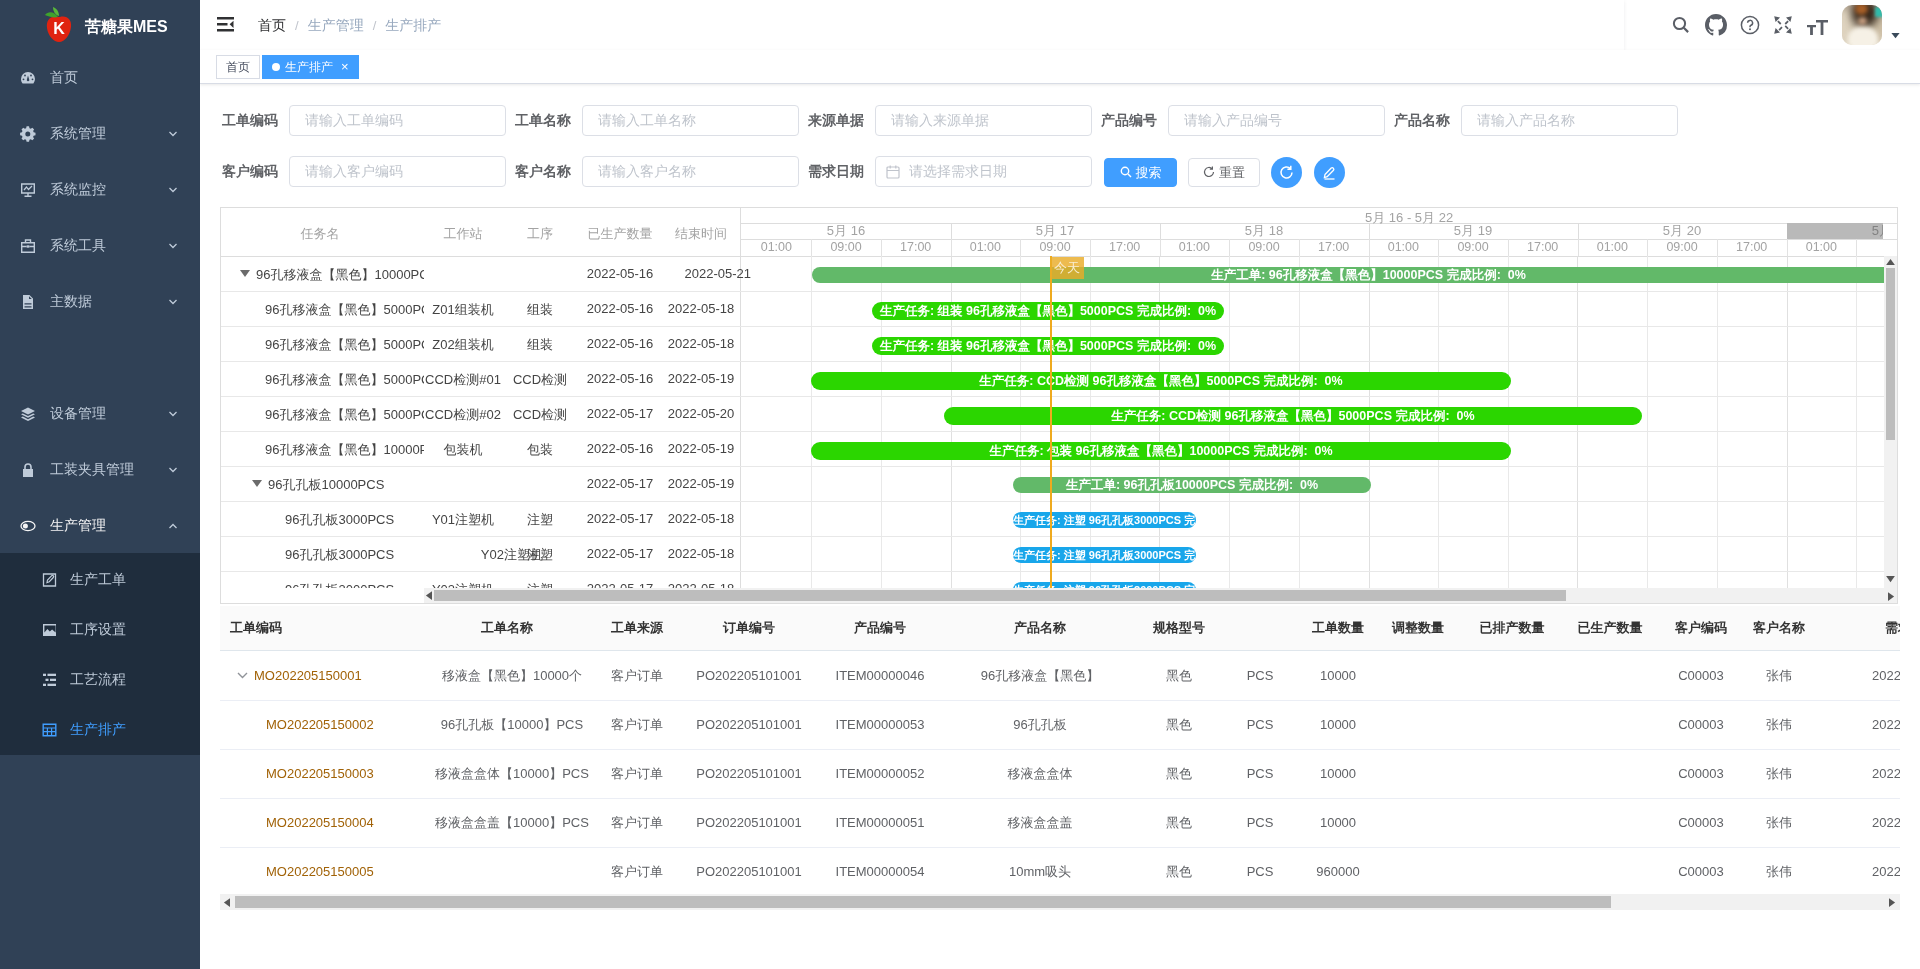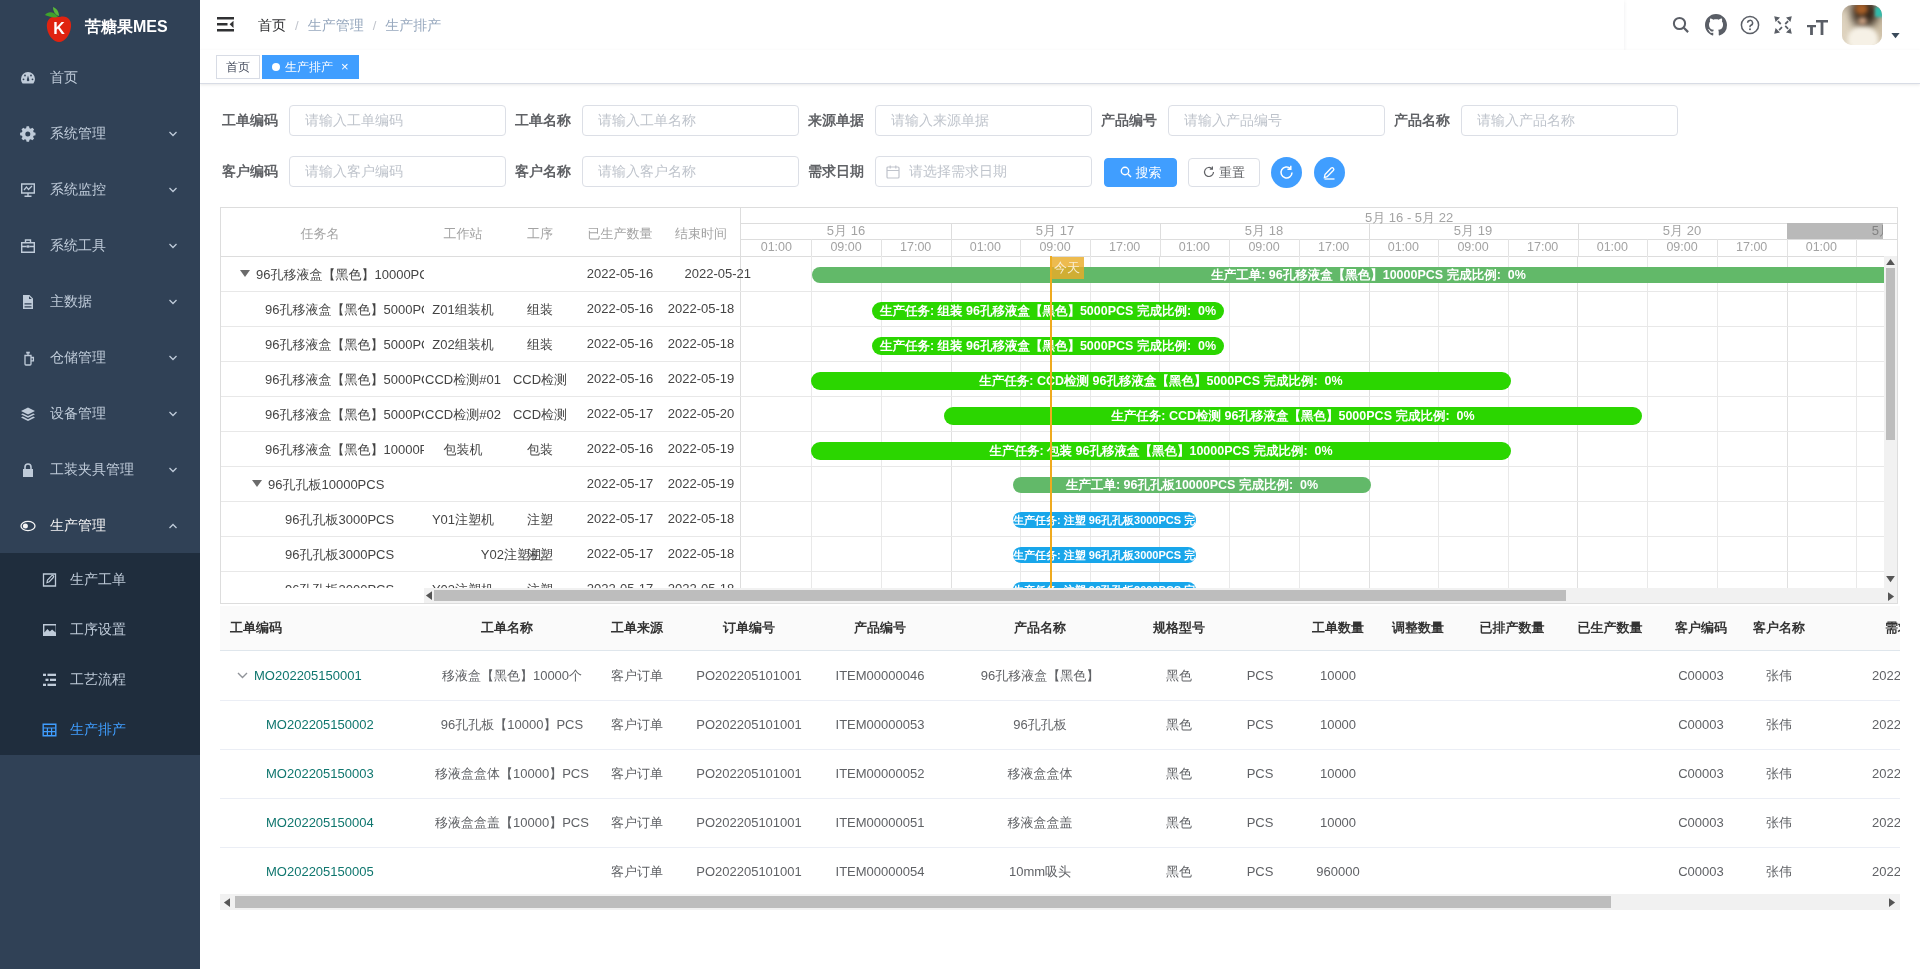--- a/index.html
+++ b/index.html
@@ -37,21 +37,21 @@
 .g-cell { position:absolute; font-size:13px; color:#444; white-space:nowrap; }
 .bar { position:absolute; height:17px; border-radius:9px; color:#fff; font-size:12.5px; font-weight:bold; line-height:17px; text-align:center; overflow:hidden; white-space:nowrap; }
 .bar.task { background:#2bd600; }
 .bar.order { background:#62b969; }
 .bar.blue { background:#18a6ea; font-size:11px; }
 .sb-track { position:absolute; background:#f1f1f1; }
 .sb-thumb { position:absolute; background:#bdbdbd; }
 #btable { position:absolute; left:220px; top:606px; width:1680px; height:308px; overflow:hidden; background:#fff; }
 .bt-h { position:absolute; top:0; height:44px; line-height:44px; font-size:13px; font-weight:bold; color:#333; white-space:nowrap; }
 .bt-c { position:absolute; height:49px; line-height:49px; font-size:13px; color:#606266; white-space:nowrap; }
-.bt-link { color:#0f766e; }
+.bt-link { color:#a16207; }
 .rowline { position:absolute; left:0; width:1680px; height:1px; background:#ebeef5; }
 </style>
 </head>
 <body>
 
 <div id="sidebar">
 <div id="logo">
 <svg class="abs" style="left:42px;top:7px" width="34" height="38" viewBox="0 0 34 38">
 <path d="M16 10 C8 8 4 14 5 21 C6 29 12 35 17 35 C23 35 28 28 29 20 C30 13 25 8 18 10 Z" fill="#e02310"></path>
 <path d="M16 10 C12 4 6 4 3 8 C8 10 12 11 16 10 Z" fill="#3fa32c"></path>
@@ -96,32 +96,20 @@
       <span class="txt">系统工具</span>
       <svg class="arr" viewBox="0 0 10 10">
         <path d="M1.5 3 5 6.5 8.5 3" stroke="#bfcbd9" stroke-width="1.3" fill="none"></path>
       </svg>
     </div>
 <div class="mitem" style="top:274px">
       <span class="ic"><svg viewBox="0 0 16 16">
           <path fill="#bfcbd9" d="M9.5 1H3v14h10V4.5L9.5 1zm2 12.5h-7v-1.3h7v1.3zm0-3h-7V9.2h7v1.3zM9 5V2.2L11.8 5H9z"></path>
         </svg></span>
       <span class="txt">主数据</span>
-      <svg class="arr" viewBox="0 0 10 10">
-        <path d="M1.5 3 5 6.5 8.5 3" stroke="#bfcbd9" stroke-width="1.3" fill="none"></path>
-      </svg>
-    </div>
-<div class="mitem" style="top:330px">
-      <span class="ic"><svg viewBox="0 0 16 16">
-          <path fill="none" stroke="#bfcbd9" stroke-width="1.3" d="M5 5.5h6v8.5a1 1 0 0 1-1 1H6a1 1 0 0 1-1-1z"></path>
-          <path fill="none" stroke="#bfcbd9" stroke-width="1.3" d="M11 7.5h2.4v3.4H11"></path>
-          <path stroke="#bfcbd9" stroke-width="1.3" d="M8 5.3V2.5"></path>
-          <path fill="#bfcbd9" d="M6.2 1.7h3.6v1.8H6.2z"></path>
-        </svg></span>
-      <span class="txt">仓储管理</span>
       <svg class="arr" viewBox="0 0 10 10">
         <path d="M1.5 3 5 6.5 8.5 3" stroke="#bfcbd9" stroke-width="1.3" fill="none"></path>
       </svg>
     </div>
 <div class="mitem" style="top:386px">
       <span class="ic"><svg viewBox="0 0 16 16">
           <path fill="#bfcbd9" d="M8 1.5 15 5 8 8.5 1 5zM2.8 7.4 8 10l5.2-2.6L15 8.2 8 11.7 1 8.2zM2.8 10.6 8 13.2l5.2-2.6 1.8.9L8 15 1 11.5z"></path>
         </svg></span>
       <span class="txt">设备管理</span>
       <svg class="arr" viewBox="0 0 10 10">

